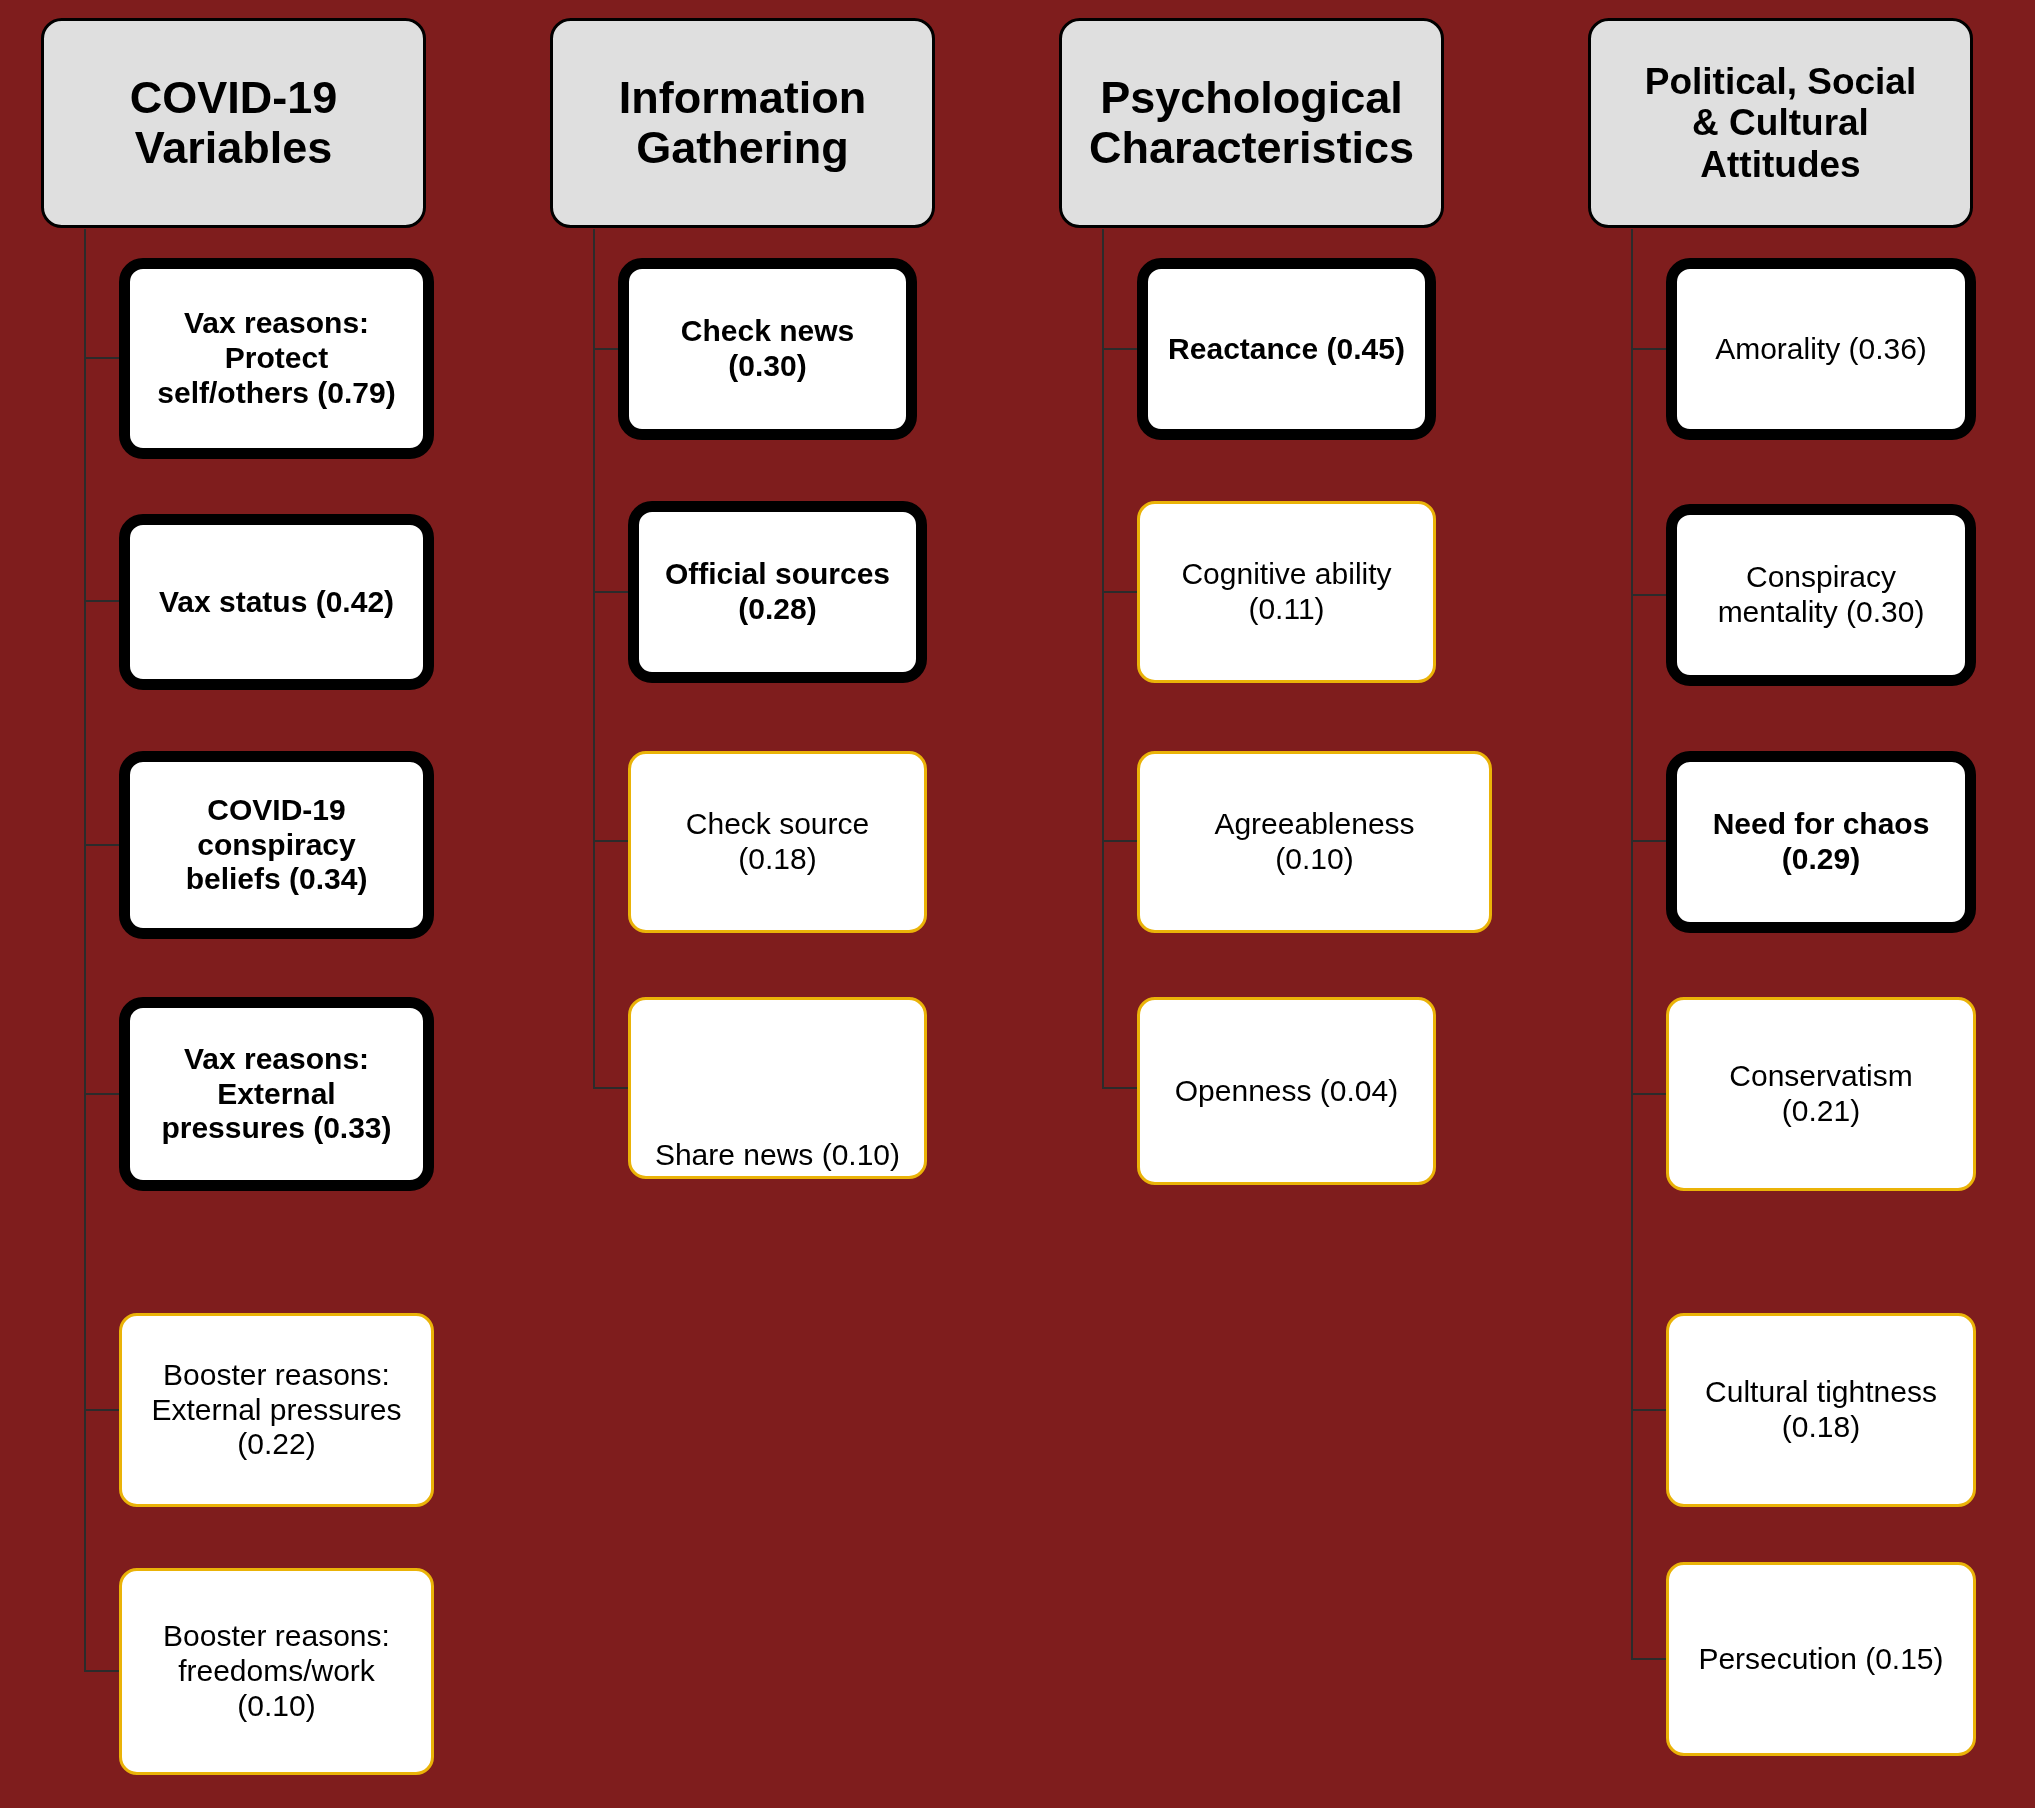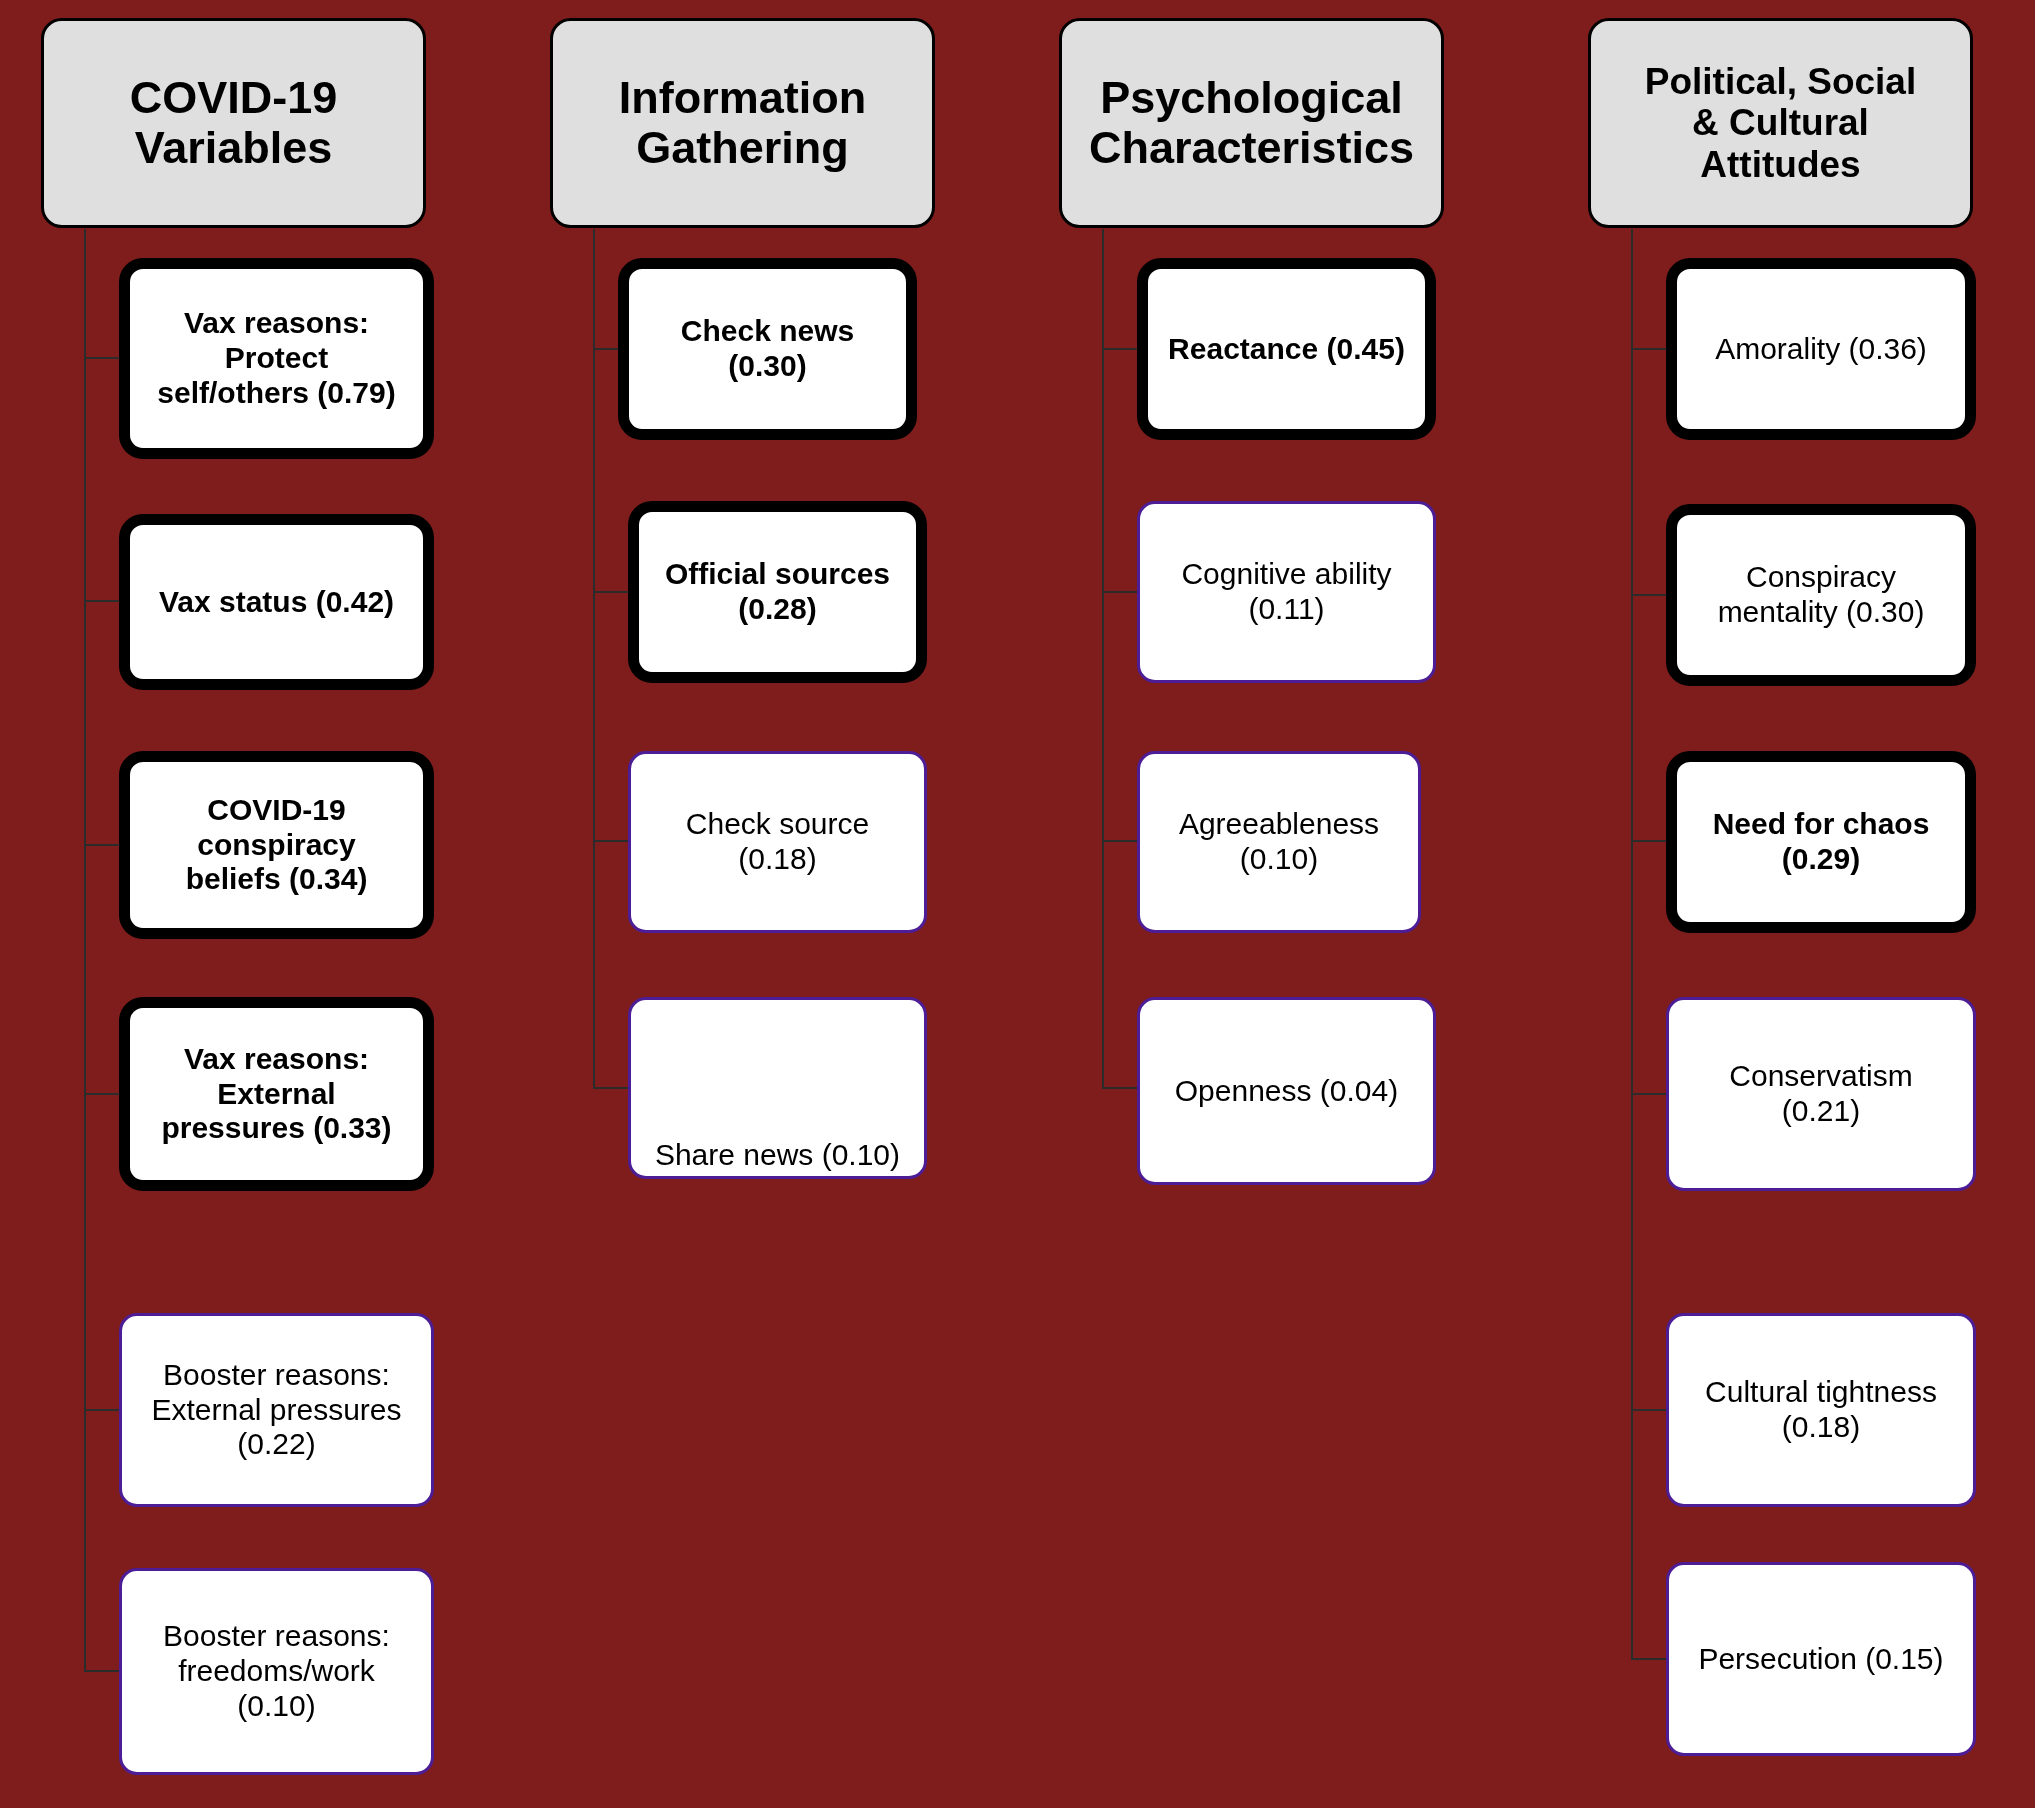--- a/index.html
+++ b/index.html
@@ -57,21 +57,21 @@
     position: absolute;
     height: 2.4px;
     background: #2b2b2b;
   }
 
   
   .leaf {
     position: absolute;
     box-sizing: border-box;
     background: #ffffff;
-    border: 3px solid #4c1d95;
+    border: 3px solid #eab308;
     border-radius: 18px;
     display: flex;
     align-items: center;
     justify-content: center;
     text-align: center;
     font-size: 30px;
     line-height: 1.16;
     color: #000000;
     padding: 3.6px 11px;
   }
@@ -140,21 +140,21 @@
       <div class="trunk" style="left: 84px; top: 229px; height: 859px;"></div>
       <div class="stub" style="left: 84px; top: 348px; width: 35px;"></div>
       <div class="leaf strong bold-text" style="left: 119px; top: 258px; width: 299px; height: 182px;">
         <span class="txt">Reactance (0.45)</span>
       </div>
       <div class="stub" style="left: 84px; top: 591px; width: 35px;"></div>
       <div class="leaf" style="left: 119px; top: 501px; width: 299px; height: 182px;">
         <span class="txt">Cognitive ability<br>(0.11)</span>
       </div>
       <div class="stub" style="left: 84px; top: 840px; width: 35px;"></div>
-      <div class="leaf" style="left: 119px; top: 751px; width: 284px; height: 182px;">
+      <div class="leaf" style="left: 119px; top: 751px; width: 355px; height: 182px;">
         <span class="txt">Agreeableness<br>(0.10)</span>
       </div>
       <div class="stub" style="left: 84px; top: 1087px; width: 35px;"></div>
       <div class="leaf" style="left: 119px; top: 997px; width: 299px; height: 188px;">
         <span class="txt">Openness (0.04)</span>
       </div>
     </div>
     <div class="column" style="left: 1547px;">
       <div class="cat-box wide4">Political,  Social<br>&amp; Cultural<br>Attitudes</div>
       <div class="trunk" style="left: 84px; top: 229px; height: 1431px;"></div>

